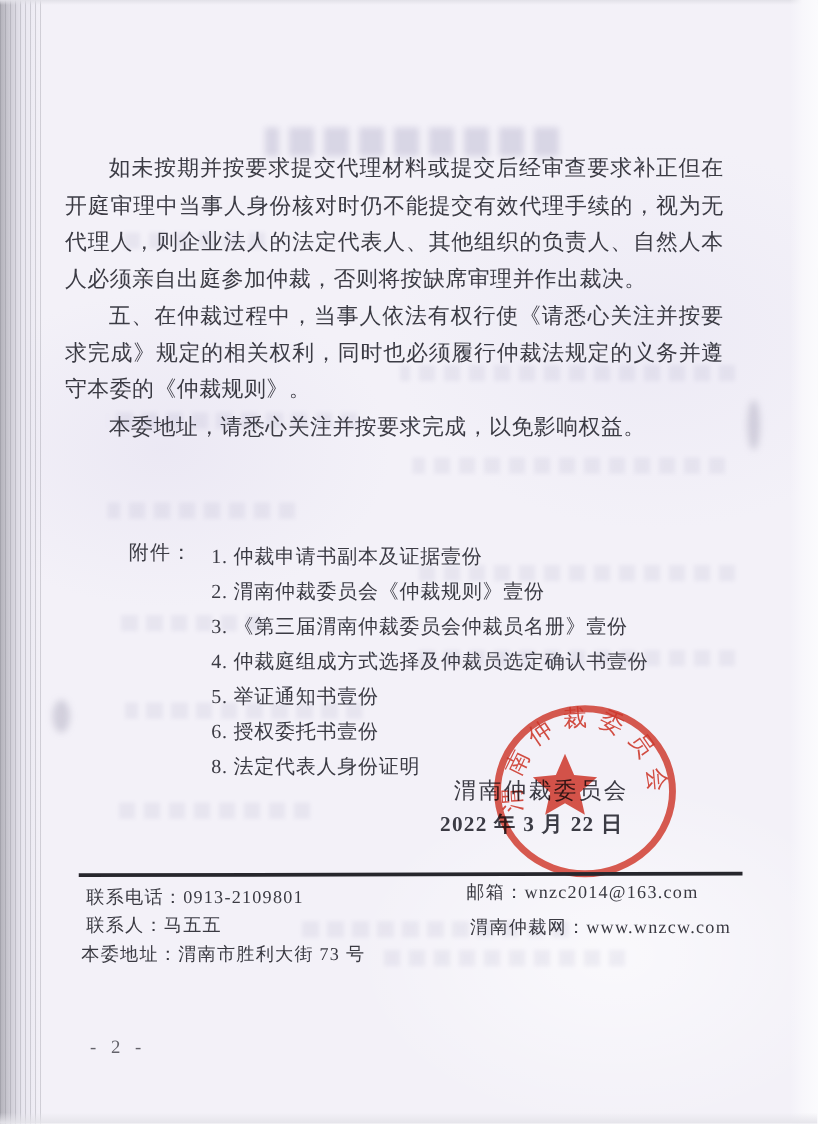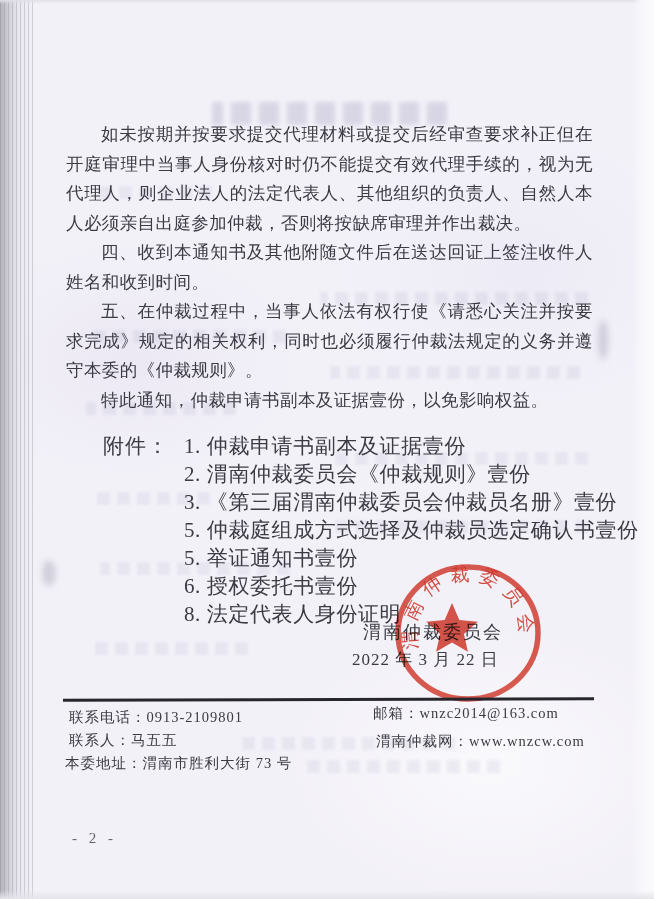--- a/index.html
+++ b/index.html
@@ -20,33 +20,33 @@
     background:
       repeating-linear-gradient(90deg, rgba(120,120,130,.28) 0 1px, rgba(120,120,130,0) 1px 4px),
       linear-gradient(90deg,#b3b2ba 0,#cfcdd6 8px,#e8e6ef 18px,rgba(243,241,248,0) 34px);
   }
   .edge-top{position:absolute;left:0;top:0;width:654px;height:4px;background:linear-gradient(#e2e1e8,rgba(226,225,232,0));}
   .edge-right{position:absolute;right:0;top:0;width:22px;height:899px;background:linear-gradient(270deg,#fbfbfd 0,#f8f7fb 12px,rgba(248,247,251,0) 22px);}
   .edge-bottom{position:absolute;left:0;bottom:0;width:654px;height:9px;background:linear-gradient(rgba(229,228,234,0),#e5e4ea);}
 
   .ink{filter:blur(.25px);}
   .body-text{
-    position:absolute;left:66px;top:120px;width:527px;
+    position:absolute;left:52px;top:120px;width:527px;
     font-size:17.5px;line-height:29.5px;letter-spacing:.4px;
     text-align:justify;word-break:break-all;
   }
   .body-text p{margin:0;text-indent:2em;}
 
-  .attachments{position:absolute;left:103px;top:432px;display:flex;font-size:21px;}
+  .attachments{position:absolute;left:103px;top:432px;display:flex;font-size:16px;}
   .att-label{white-space:nowrap;letter-spacing:1px;}
   .att-items{margin-left:15px;}
   .att-items div{line-height:28px;letter-spacing:.6px;white-space:nowrap;}
 
   .sig-org{position:absolute;left:363px;top:620px;font-size:18px;letter-spacing:2px;white-space:nowrap;}
-  .sig-date{position:absolute;left:352px;top:648px;font-size:17px;letter-spacing:1px;white-space:nowrap;}
+  .sig-date{position:absolute;left:352px;top:648px;font-size:17px;letter-spacing:1px;white-space:nowrap;font-weight:bold;}
 
   .seal{position:absolute;left:385px;top:555px;width:175px;height:165px;mix-blend-mode:multiply;}
 
   .divider{position:absolute;left:63px;top:698px;width:531px;height:2.5px;background:#26262c;transform:rotate(-0.15deg);}
   .f-line{position:absolute;font-size:14.5px;letter-spacing:1px;white-space:nowrap;color:#3a3a42;}
   .f-phone{left:69px;top:708px;}
   .f-email{left:373px;top:704px;text-align:right;}
   .f-contact{left:69px;top:731px;}
   .f-address{left:65px;top:754px;}
   .f-web{left:376px;top:732px;}
@@ -86,32 +86,31 @@
   <div class="bleed" style="left:330px;top:520px;width:258px;"></div>
   <div class="bleed" style="left:100px;top:562px;width:190px;"></div>
   <div class="bleed" style="left:88px;top:642px;width:160px;"></div>
   <div class="bleed" style="left:240px;top:737px;width:215px;"></div>
   <div class="bleed" style="left:300px;top:760px;width:200px;"></div>
   <div class="smudge" style="left:42px;top:560px;width:14px;height:26px;"></div>
   <div class="smudge" style="left:598px;top:320px;width:10px;height:40px;"></div>
 
   <div class="body-text ink">
     <p>如未按期并按要求提交代理材料或提交后经审查要求补正但在开庭审理中当事人身份核对时仍不能提交有效代理手续的，视为无代理人，则企业法人的法定代表人、其他组织的负责人、自然人本人必须亲自出庭参加仲裁，否则将按缺席审理并作出裁决。</p>
-    <p>四、收到本通知书及其他附随文件后在送达回证上签注收件人姓名和收到时间。</p>
     <p>五、在仲裁过程中，当事人依法有权行使《请悉心关注并按要求完成》规定的相关权利，同时也必须履行仲裁法规定的义务并遵守本委的《仲裁规则》。</p>
-    <p>特此通知，仲裁申请书副本及证据壹份，以免影响权益。</p>
+    <p>本委地址，请悉心关注并按要求完成，以免影响权益。</p>
   </div>
 
   <div class="attachments ink">
     <div class="att-label">附件：</div>
     <div class="att-items">
       <div>1. 仲裁申请书副本及证据壹份</div>
       <div>2. 渭南仲裁委员会《仲裁规则》壹份</div>
       <div>3. 《第三届渭南仲裁委员会仲裁员名册》壹份</div>
-      <div>5. 仲裁庭组成方式选择及仲裁员选定确认书壹份</div>
+      <div>4. 仲裁庭组成方式选择及仲裁员选定确认书壹份</div>
       <div>5. 举证通知书壹份</div>
       <div>6. 授权委托书壹份</div>
       <div>8. 法定代表人身份证明</div>
     </div>
   </div>
 
   <div class="sig-org ink">渭南仲裁委员会</div>
   <div class="sig-date ink">2022 年 3 月 22 日</div>
 
   <svg class="seal" viewBox="0 0 175 165" xmlns="http://www.w3.org/2000/svg">

